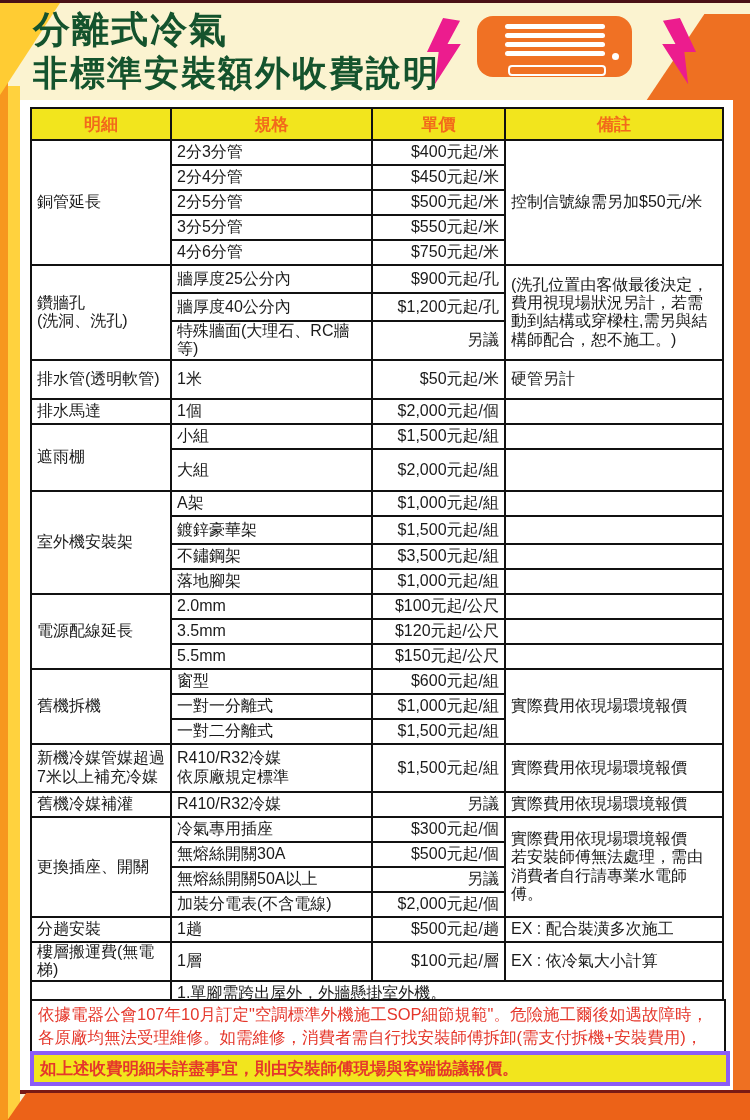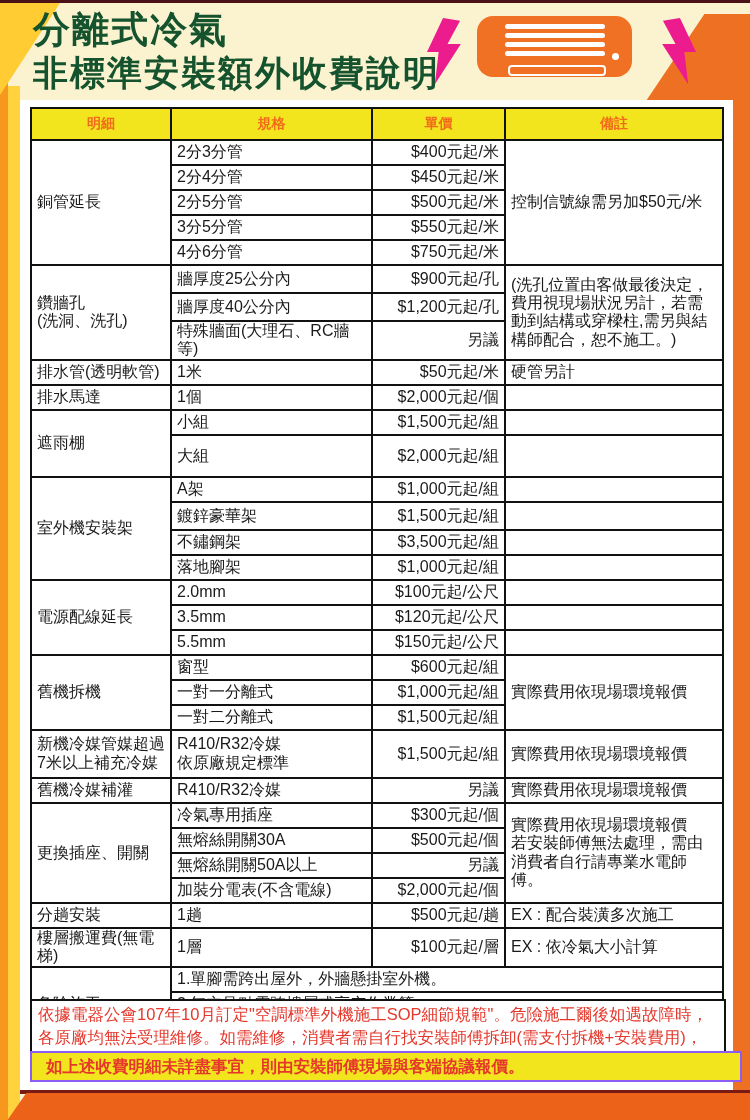--- a/index.html
+++ b/index.html
@@ -33,34 +33,34 @@
   .bolt-left{left:423px;top:18px;transform:rotate(-8deg);}
   .bolt-right{left:654px;top:18px;transform:scaleX(-1) rotate(-8deg);}
 
   
   .card{position:absolute;left:20px;top:100px;width:713px;height:992px;background:#fff;}
 
   
   table.fee{position:absolute;left:30px;top:107px;width:692px;border-collapse:collapse;table-layout:fixed;
             background:#fff;}
   table.fee th,table.fee td{border:2px solid #111;overflow:hidden;}
-  table.fee th{height:30px;background:#F2E51D;color:#F26A1B;font-size:14px;font-weight:bold;text-align:center;padding:0;}
+  table.fee th{height:30px;background:#F2E51D;color:#F26A1B;font-size:17px;font-weight:bold;text-align:center;padding:0;}
   table.fee td{font-size:16px;color:#1a1a1a;padding:0 5px;vertical-align:middle;line-height:1.15;}
   td.c-label{white-space:pre-line;}
   td.c-spec{white-space:pre-line;}
   td.c-price{text-align:right;padding-right:4px;}
   td.c-remark{font-size:13px;line-height:1.28;white-space:pre-line;padding:2px 4px;}
   td.danger-label,td.c-danger{color:#E0544B;}
   td.c-danger{padding-left:6px;}
 
   
   .note1{position:absolute;left:30px;top:999px;width:680px;border:2px solid #111;background:#fff;
          color:#E5372B;font-size:16.5px;line-height:1.42;padding:2px 6px;font-weight:500;}
-  .note2{position:absolute;left:30px;top:1051px;width:680px;border:2px solid #8b5cf6;background:#F2E51D;
-         color:#E5372B;font-size:16.5px;line-height:1.28;padding:3px 14px;font-weight:700;}
+  .note2{position:absolute;left:30px;top:1051px;width:680px;border:4px solid #8b5cf6;background:#F2E51D;
+         color:#E5372B;font-size:16.5px;line-height:1.28;padding:3px 6px;font-weight:700;}
 </style>
 </head>
 <body>
 
 <div class="poster">
 
   <div class="top-line"></div>
   <div class="left-frame"></div>
   <div class="gold-stripe"></div>
   <div class="gold-triangle"></div>
@@ -139,21 +139,21 @@
           <td class="c-remark" rowspan="3">(洗孔位置由客做最後決定，費用視現場狀況另計，若需動到結構或穿樑柱,需另與結構師配合，恕不施工。)</td>
         </tr>
         <tr style="height: 28px;">
           <td class="c-spec">牆厚度40公分內</td>
           <td class="c-price">$1,200元起/孔</td>
         </tr>
         <tr style="height: 28px;">
           <td class="c-spec">特殊牆面(大理石、RC牆等)</td>
           <td class="c-price">另議</td>
         </tr>
-        <tr style="height: 25px;">
+        <tr style="height: 39px;">
           <td class="c-label" rowspan="1">排水管(透明軟管)</td>
           <td class="c-spec">1米</td>
           <td class="c-price">$50元起/米</td>
           <td class="c-remark" rowspan="1">硬管另計</td>
         </tr>
         <tr style="height: 25px;">
           <td class="c-label" rowspan="1">排水馬達</td>
           <td class="c-spec">1個</td>
           <td class="c-price">$2,000元起/個</td>
           <td class="c-remark"></td>

